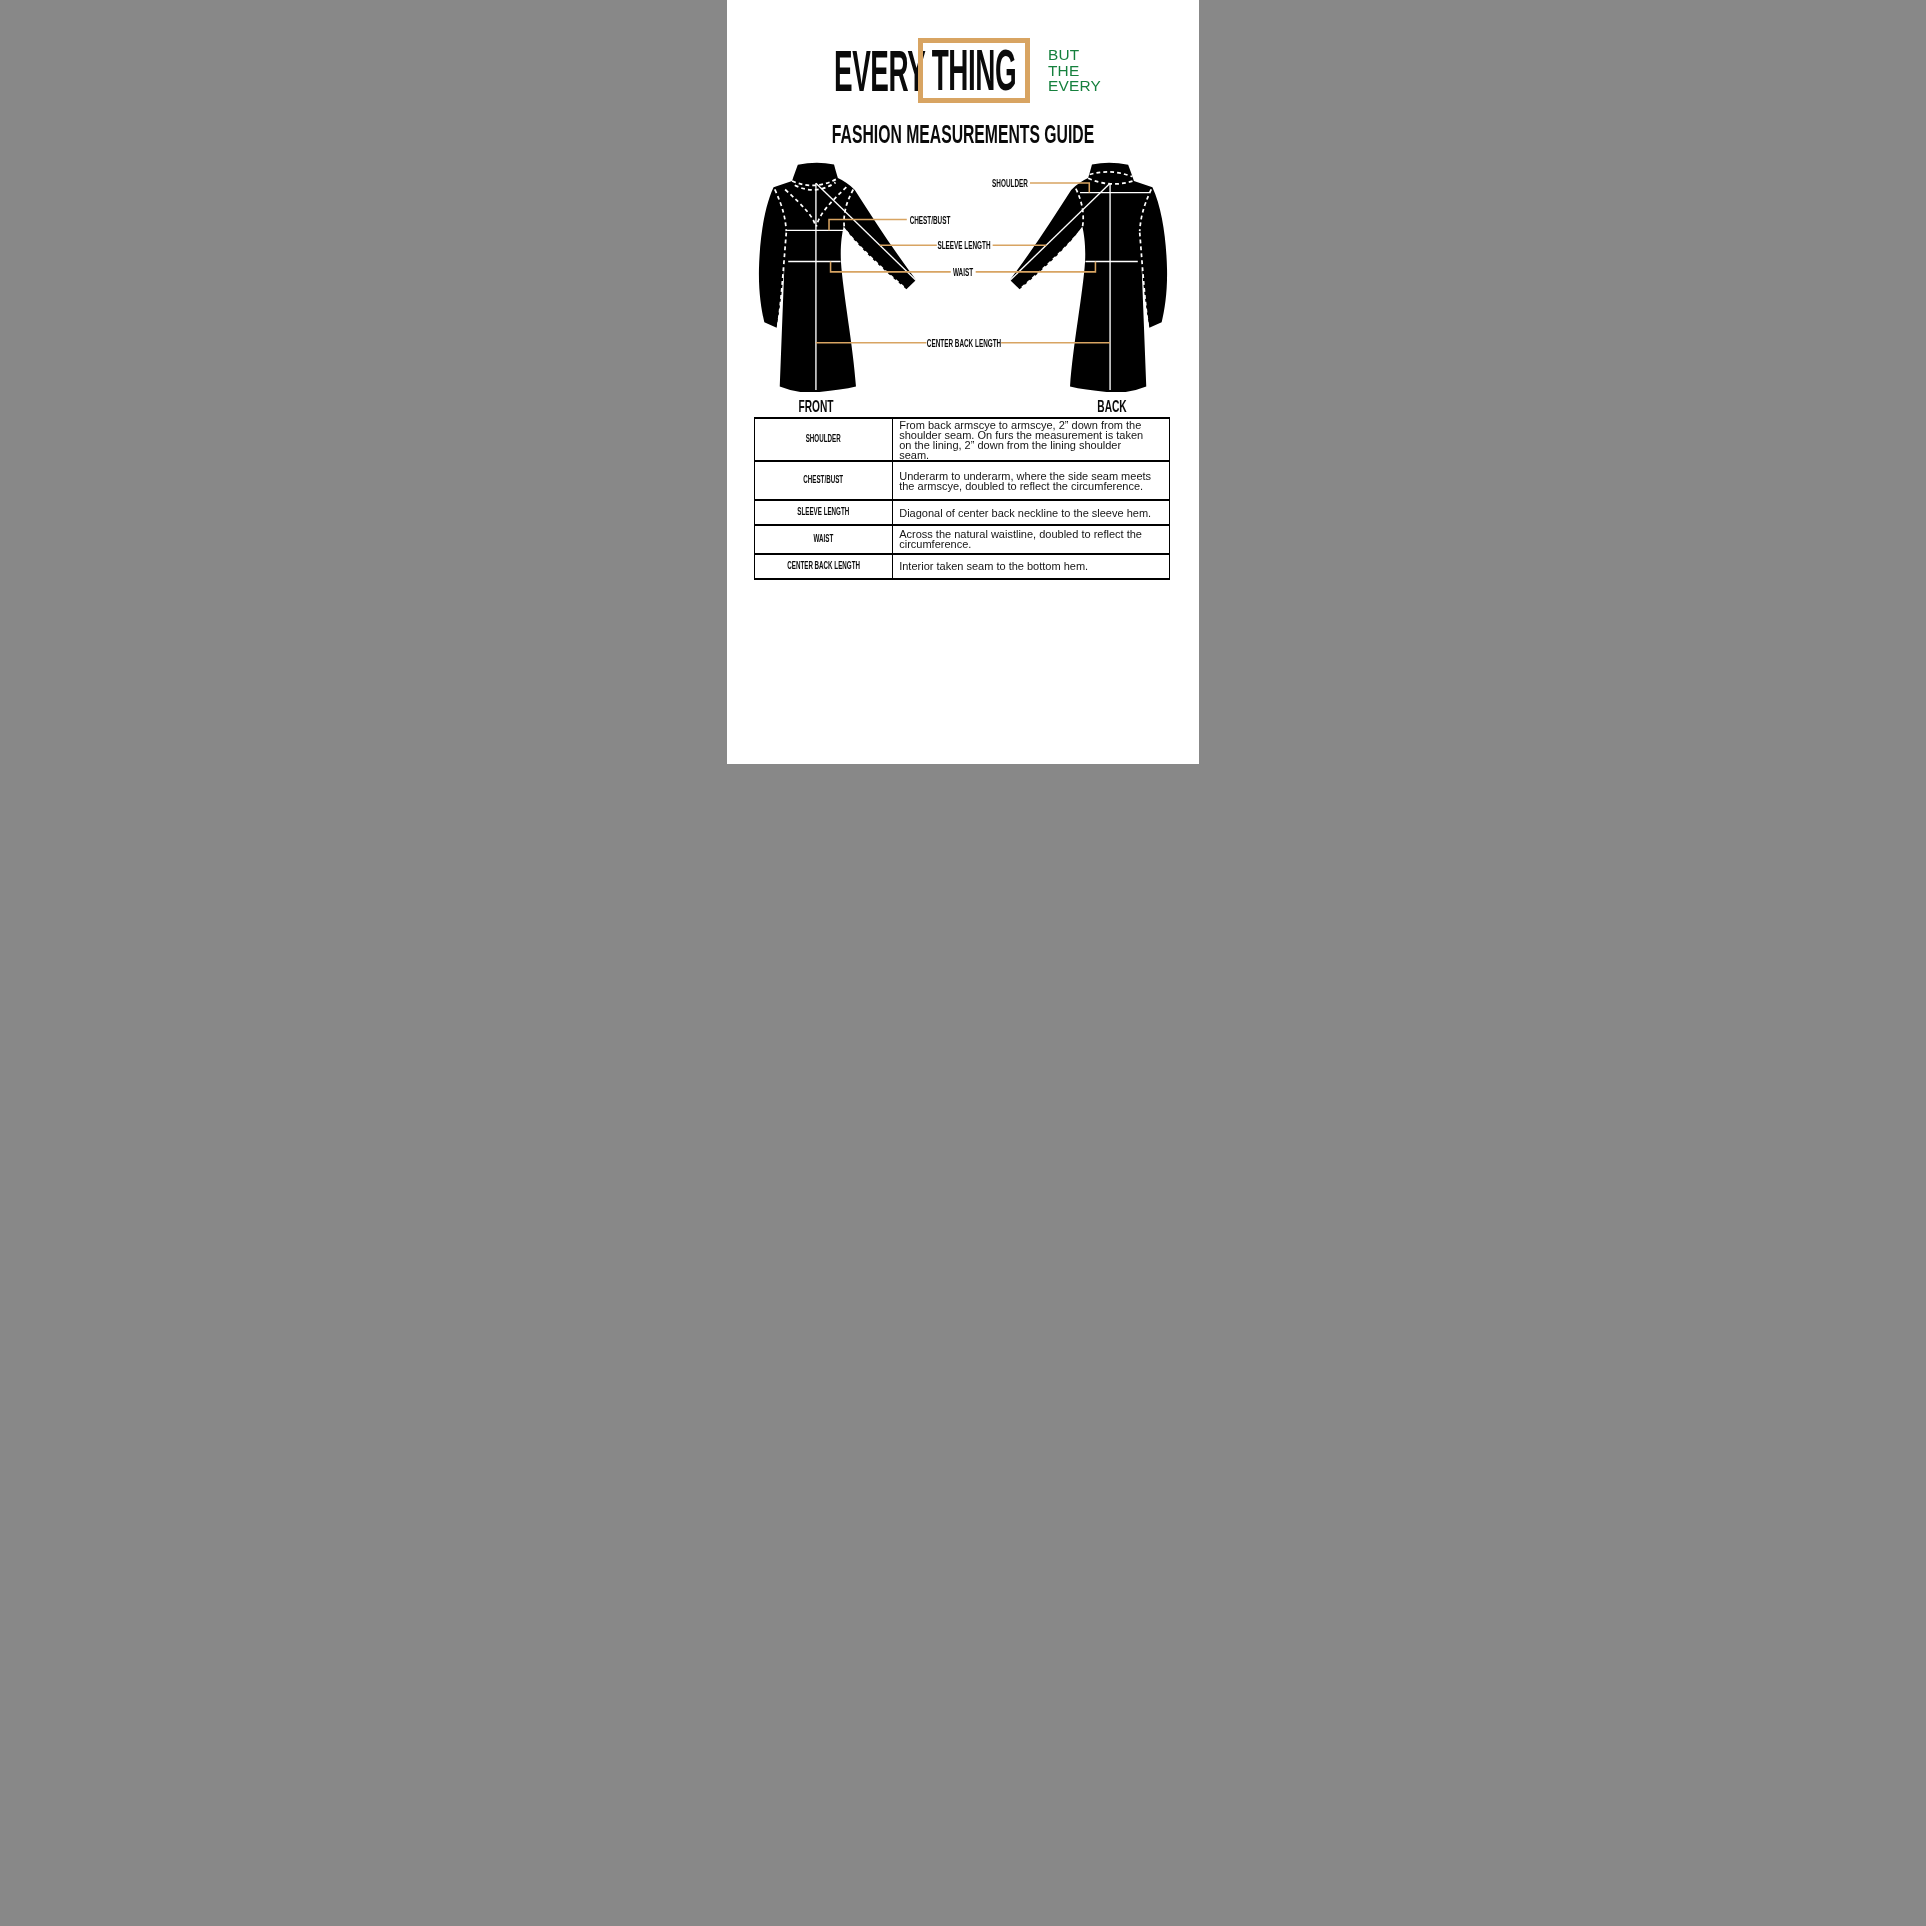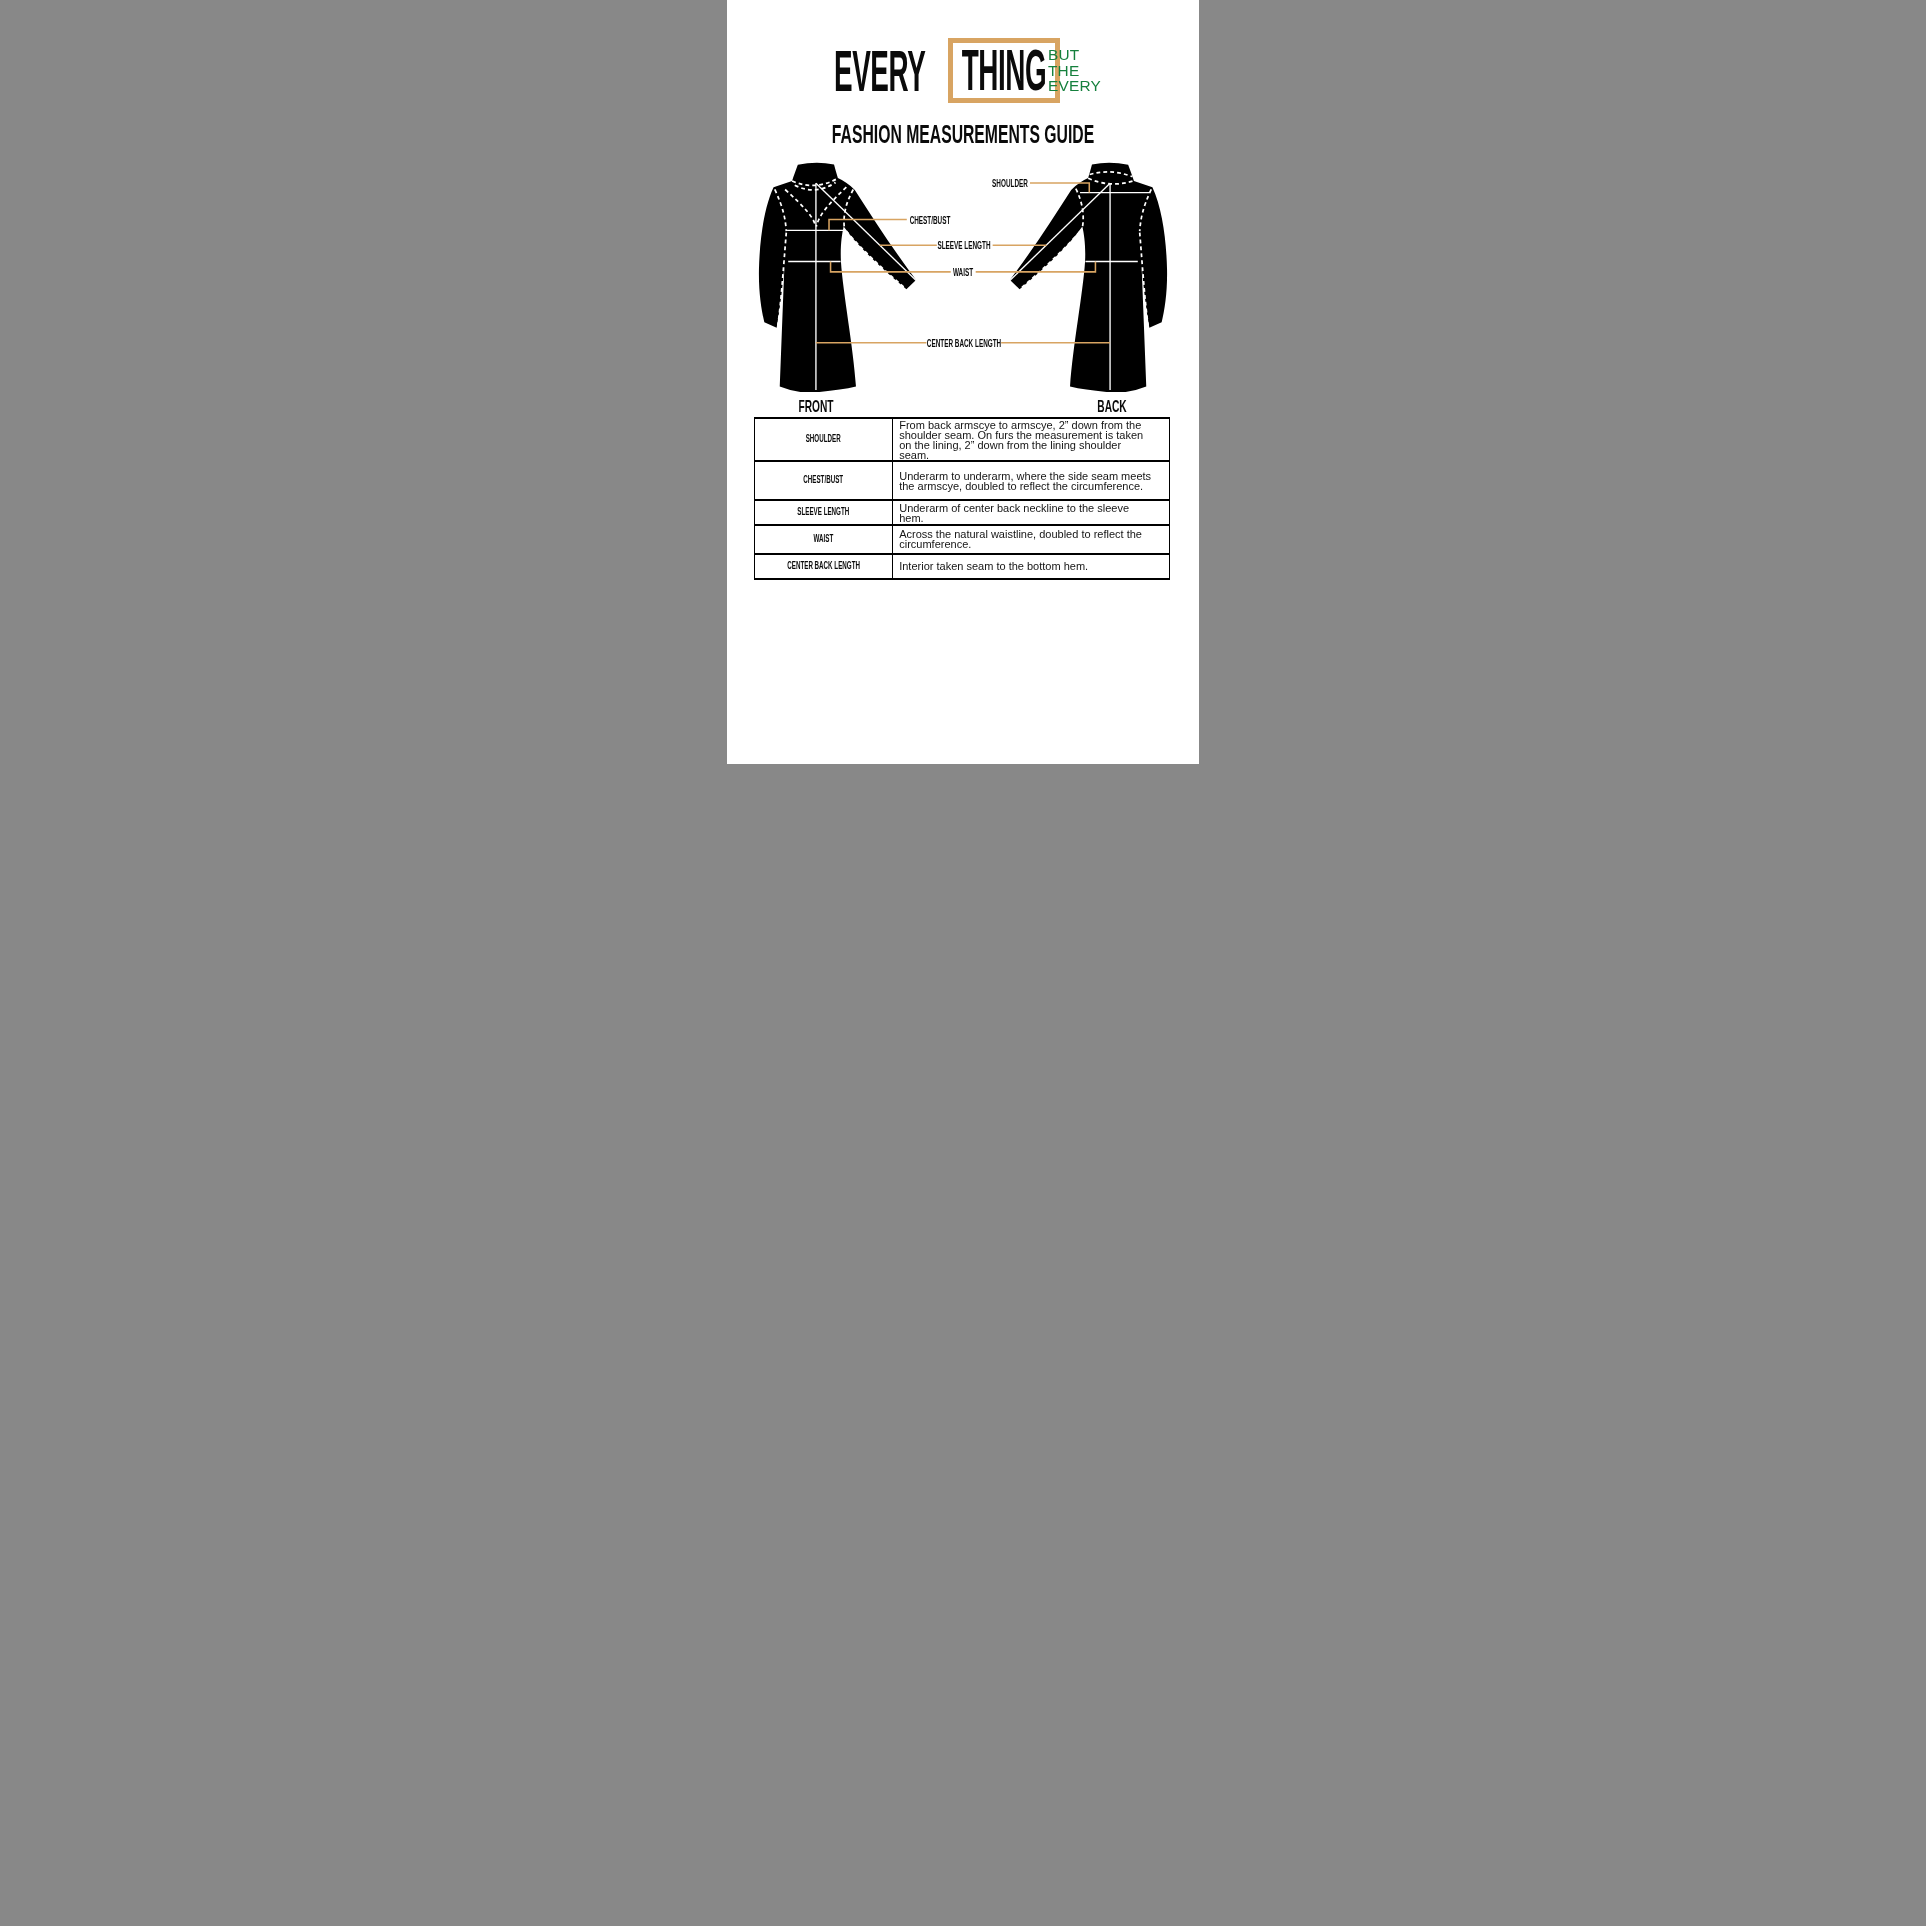--- a/index.html
+++ b/index.html
@@ -8,21 +8,21 @@
     margin:0 auto;overflow:hidden;
     font-family:"Liberation Sans", sans-serif;color:#000;
   }
   
   .logo-every{
     position:absolute;left:107px;top:42px;font-size:58px;line-height:1;
     font-weight:700;white-space:nowrap;transform:scaleX(0.48);transform-origin:left top;
     letter-spacing:-0.8px;color:#0a0a0a;
   }
   .logo-box{
-    position:absolute;left:221px;top:38px;width:112px;height:65px;
+    position:absolute;left:191px;top:38px;width:112px;height:65px;
     border:5.8px solid #D8A462;box-sizing:border-box;
   }
   .logo-thing{
     position:absolute;left:50%;top:50%;font-size:58px;line-height:1;font-weight:700;
     white-space:nowrap;transform:translate(-50%,-51%) scaleX(0.48);letter-spacing:-0.8px;color:#0a0a0a;
   }
   .logo-tagline{
     position:absolute;left:321px;top:47px;font-size:15.4px;line-height:15.6px;
     font-weight:400;letter-spacing:0.2px;color:#15803d;
   }
@@ -174,21 +174,21 @@
     <div class="t-row r2">
       <div class="t-term">
           <span>CHEST/BUST</span>
         </div>
       <div class="t-def">Underarm to underarm, where the side seam meets the armscye, doubled to reflect the circumference.</div>
     </div>
     <div class="t-row r3">
       <div class="t-term">
           <span>SLEEVE LENGTH</span>
         </div>
-      <div class="t-def">Underarm of center back neckline to the sleeve hem.</div>
+      <div class="t-def">Diagonal of center back neckline to the sleeve hem.</div>
     </div>
     <div class="t-row r4">
       <div class="t-term">
           <span>WAIST</span>
         </div>
       <div class="t-def">Across the natural waistline, doubled to reflect the circumference.</div>
     </div>
     <div class="t-row r5">
       <div class="t-term">
           <span>CENTER BACK LENGTH</span>

